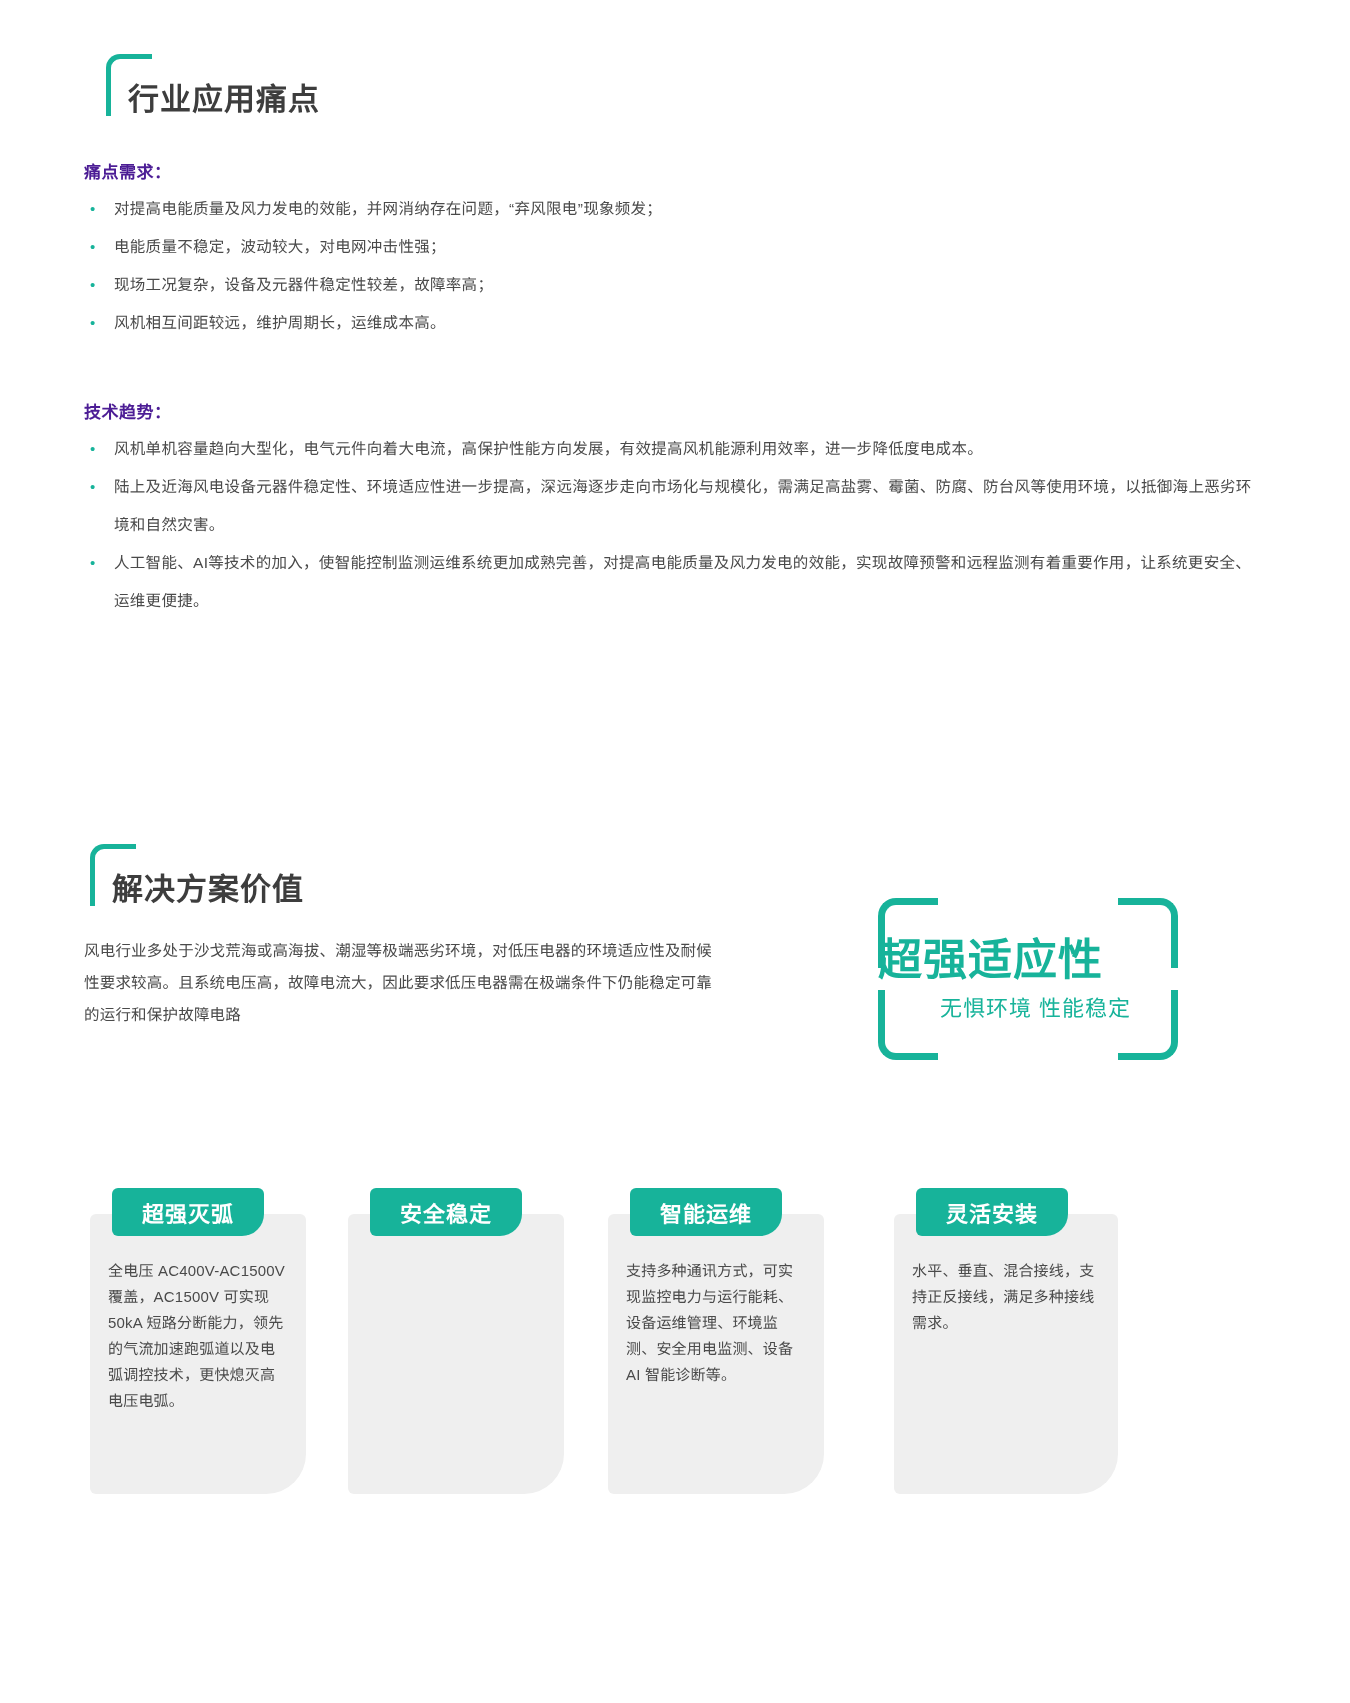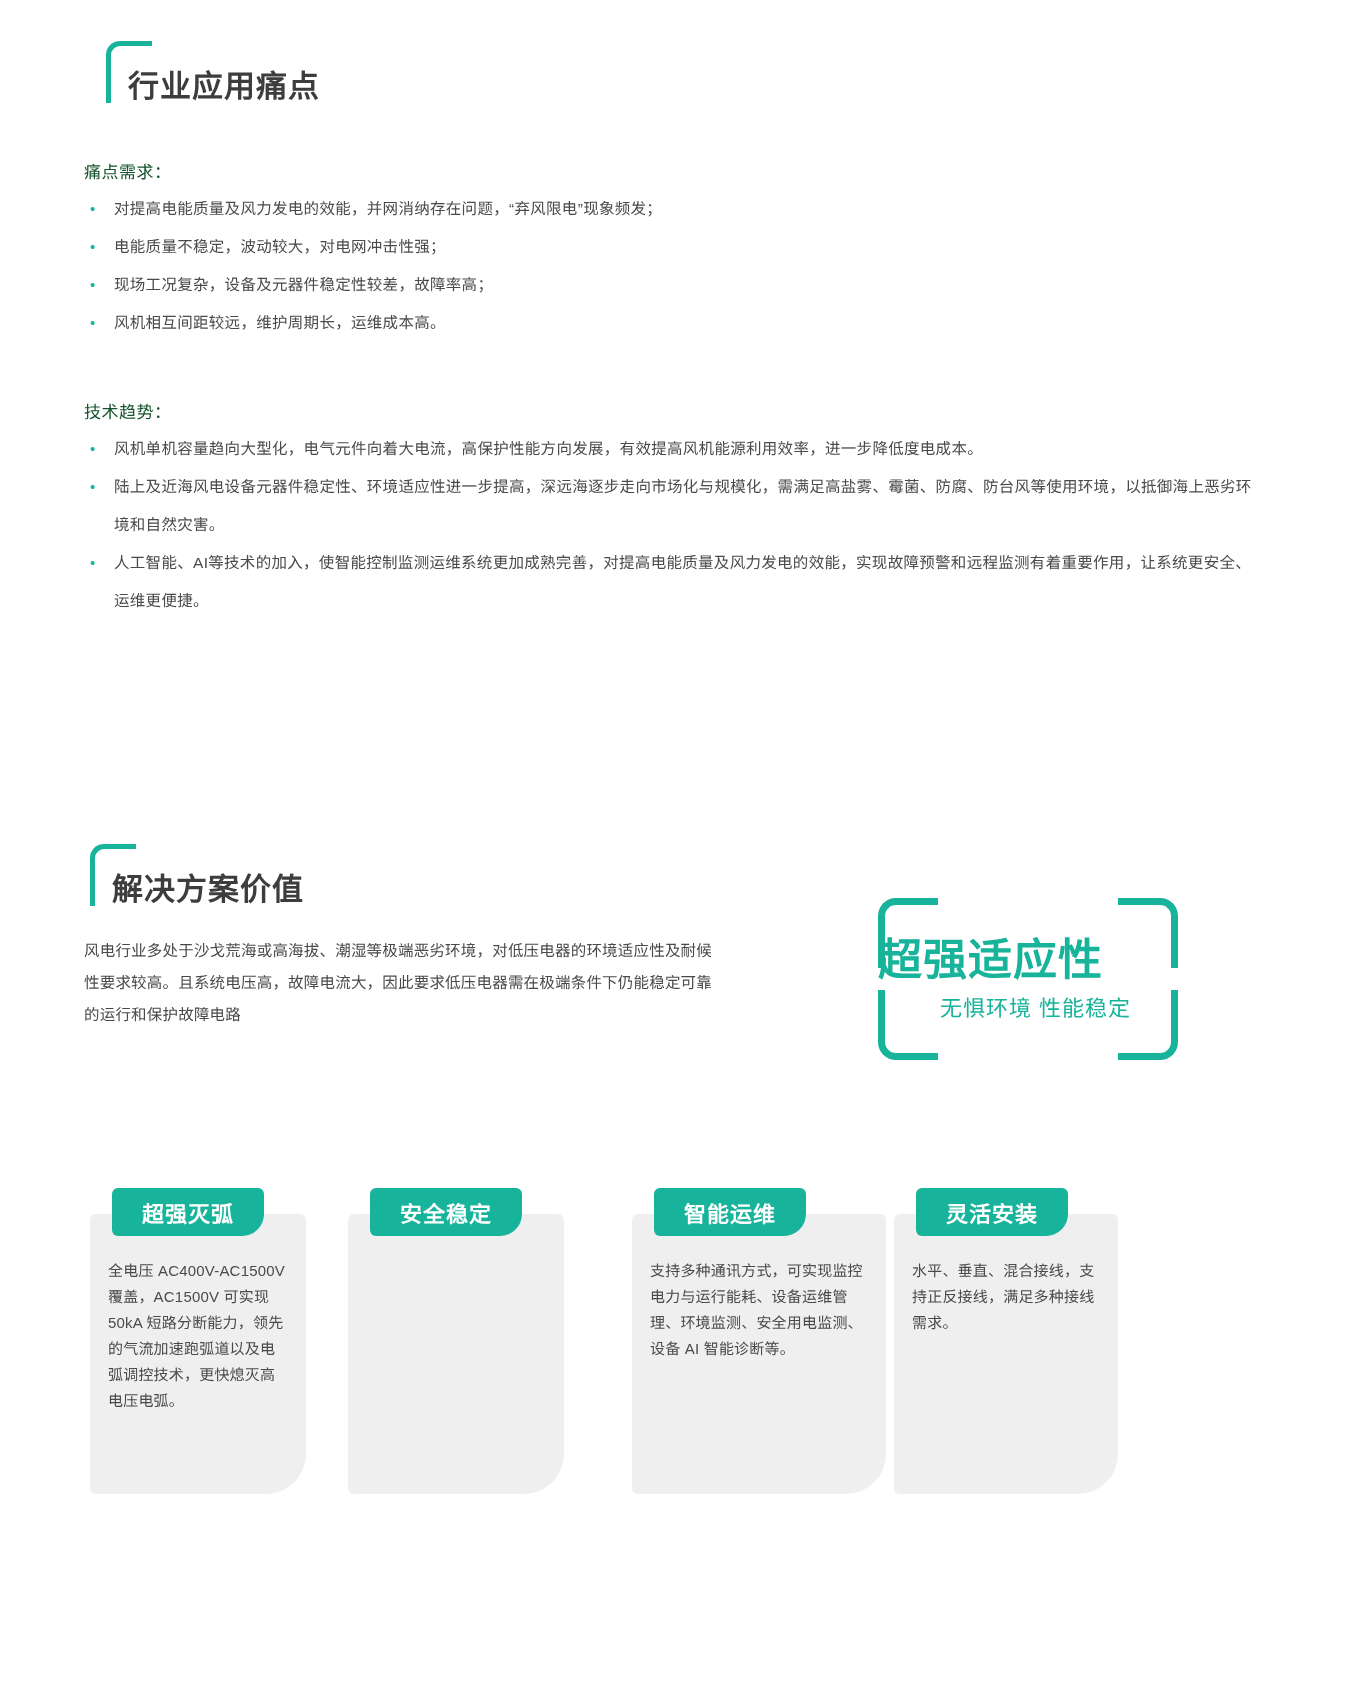--- a/index.html
+++ b/index.html
@@ -37,22 +37,22 @@
     font-weight: bold;
     color: #3d3d3d;
     letter-spacing: 1px;
     white-space: nowrap;
   }
 
   
   .sub-head {
     position: absolute;
     font-size: 17px;
-    font-weight: normal;
-    color: #14532d;
+    font-weight: bold;
+    color: #4c1d95;
     letter-spacing: .5px;
   }
   .bullet-list {
     position: absolute;
     margin: 0;
     padding: 0;
     list-style: none;
   }
   .bullet-list li {
     position: relative;
@@ -193,27 +193,27 @@
     top: 44px;
     left: 18px;
     right: 16px;
     font-size: 15px;
     line-height: 26px;
     color: #4a4a4a;
     letter-spacing: .2px;
   }
   .c0 { left: 0px; }
   .c1 { left: 258px; }
-  .c2 { left: 542px; padding-left: 38px; }
+  .c2 { left: 518px; }
   .c3 { left: 804px; padding-left: 8px; }
 </style>
 </head>
 <body>
 
-<div class="section-head" style="left:90px; top:37px;padding-left:16px;">
+<div class="section-head" style="left:90px; top:50px;padding-left:16px;">
   <span class="bracket"></span>
   <span class="section-title" style="margin-left:22px; margin-top:24px;">行业应用痛点</span>
 </div>
 
 <div class="sub-head" style="left:84px; top:158px;">痛点需求：</div>
 
 <ul class="bullet-list" style="left:84px; top:190px; width:1160px;">
   <li><span class="dot">•</span><span>对提高电能质量及风力发电的效能，并网消纳存在问题，“弃风限电”现象频发；</span></li>
   <li><span class="dot">•</span><span>电能质量不稳定，波动较大，对电网冲击性强；</span></li>
   <li><span class="dot">•</span><span>现场工况复杂，设备及元器件稳定性较差，故障率高；</span></li>

